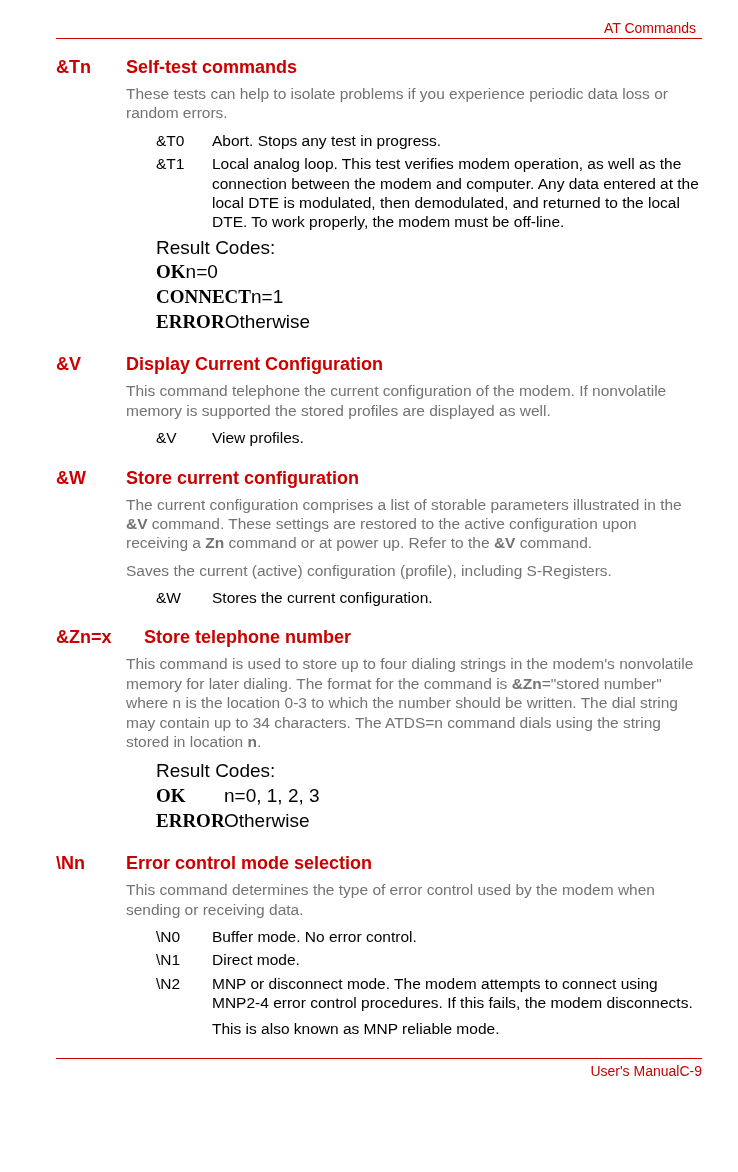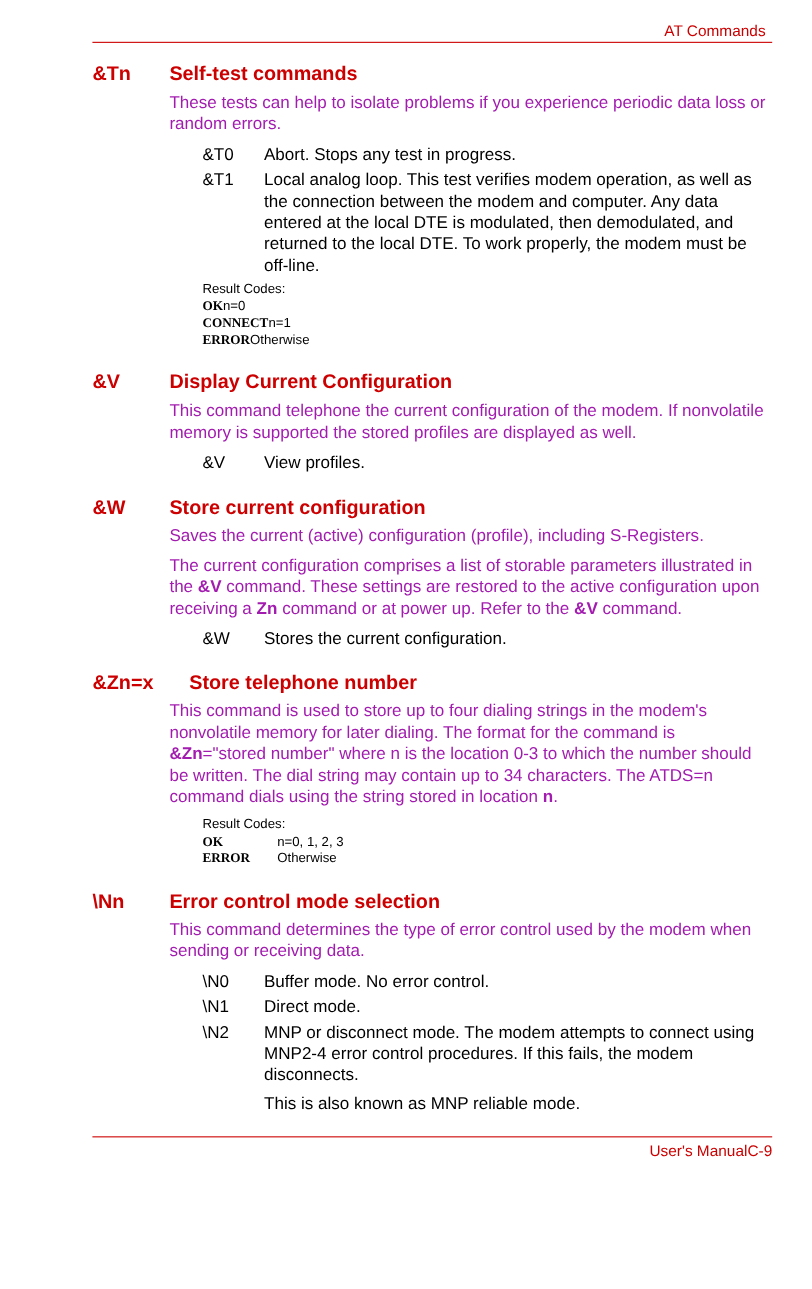--- a/index.html
+++ b/index.html
@@ -5,21 +5,21 @@
   * { box-sizing: border-box; }
   body {
     margin: 0;
     padding: 0;
     font-family: Arial, Helvetica, sans-serif;
     background: #fff;
     width: 738px;
   }
   .page {
     width: 738px;
-    padding: 20px 36px 20px 84px;
+    padding: 20px 36px 20px 56px;
   }
   .header-right {
     text-align: right;
     color: #c00;
     font-size: 14px;
     padding-right: 6px;
   }
   .hr-top {
     border: none;
     border-top: 1px solid #c00;
@@ -40,21 +40,21 @@
     width: 70px;
     flex: 0 0 70px;
   }
   .title-col {
     flex: 1;
   }
   .body-text {
     margin-left: 70px;
     font-size: 15.5px;
     line-height: 1.25;
-    color: #a21caf;
+    color: #737373;
     margin-bottom: 8px;
   }
   .sub-list {
     margin-left: 100px;
   }
   .sub-row {
     display: flex;
     margin-bottom: 4px;
     font-size: 15.5px;
     line-height: 1.25;
@@ -62,21 +62,21 @@
   .sub-key {
     width: 56px;
     flex: 0 0 56px;
     font-weight: normal;
   }
   .sub-desc {
     flex: 1;
   }
   .result-block {
     margin-left: 100px;
-    font-size: 12px;
+    font-size: 19px;
     line-height: 1.3;
   }
   .mono { font-family: Liberation Serif, serif; font-weight: bold; }
   .b { font-weight: bold; }
   .footer {
     border-top: 1px solid #c00;
     margin-top: 18px;
     padding-top: 4px;
     display: flex;
     justify-content: flex-end;
@@ -128,24 +128,24 @@
         <span class="sub-desc">View profiles.</span>
       </div>
     </div>
   </div>
 
   <div class="section">
     <div class="section-head">
       <span class="cmd-col">&amp;W</span>
       <span class="title-col">Store current configuration</span>
     </div>
-    <div class="body-text">Saves the current (active) configuration (profile), including S-Registers.</div>
     <div class="body-text">
       <span>The current configuration comprises a list of storable parameters illustrated in the </span><span class="b">&amp;V</span><span> command. These settings are restored to the active configuration upon receiving a </span><span class="b">Zn</span><span> command or at power up. Refer to the </span><span class="b">&amp;V</span><span> command.</span>
     </div>
+    <div class="body-text">Saves the current (active) configuration (profile), including S-Registers.</div>
     <div class="sub-list">
       <div class="sub-row">
         <span class="sub-key">&amp;W</span>
         <span class="sub-desc">Stores the current configuration.</span>
       </div>
     </div>
   </div>
 
   <div class="section">
     <div class="section-head">

